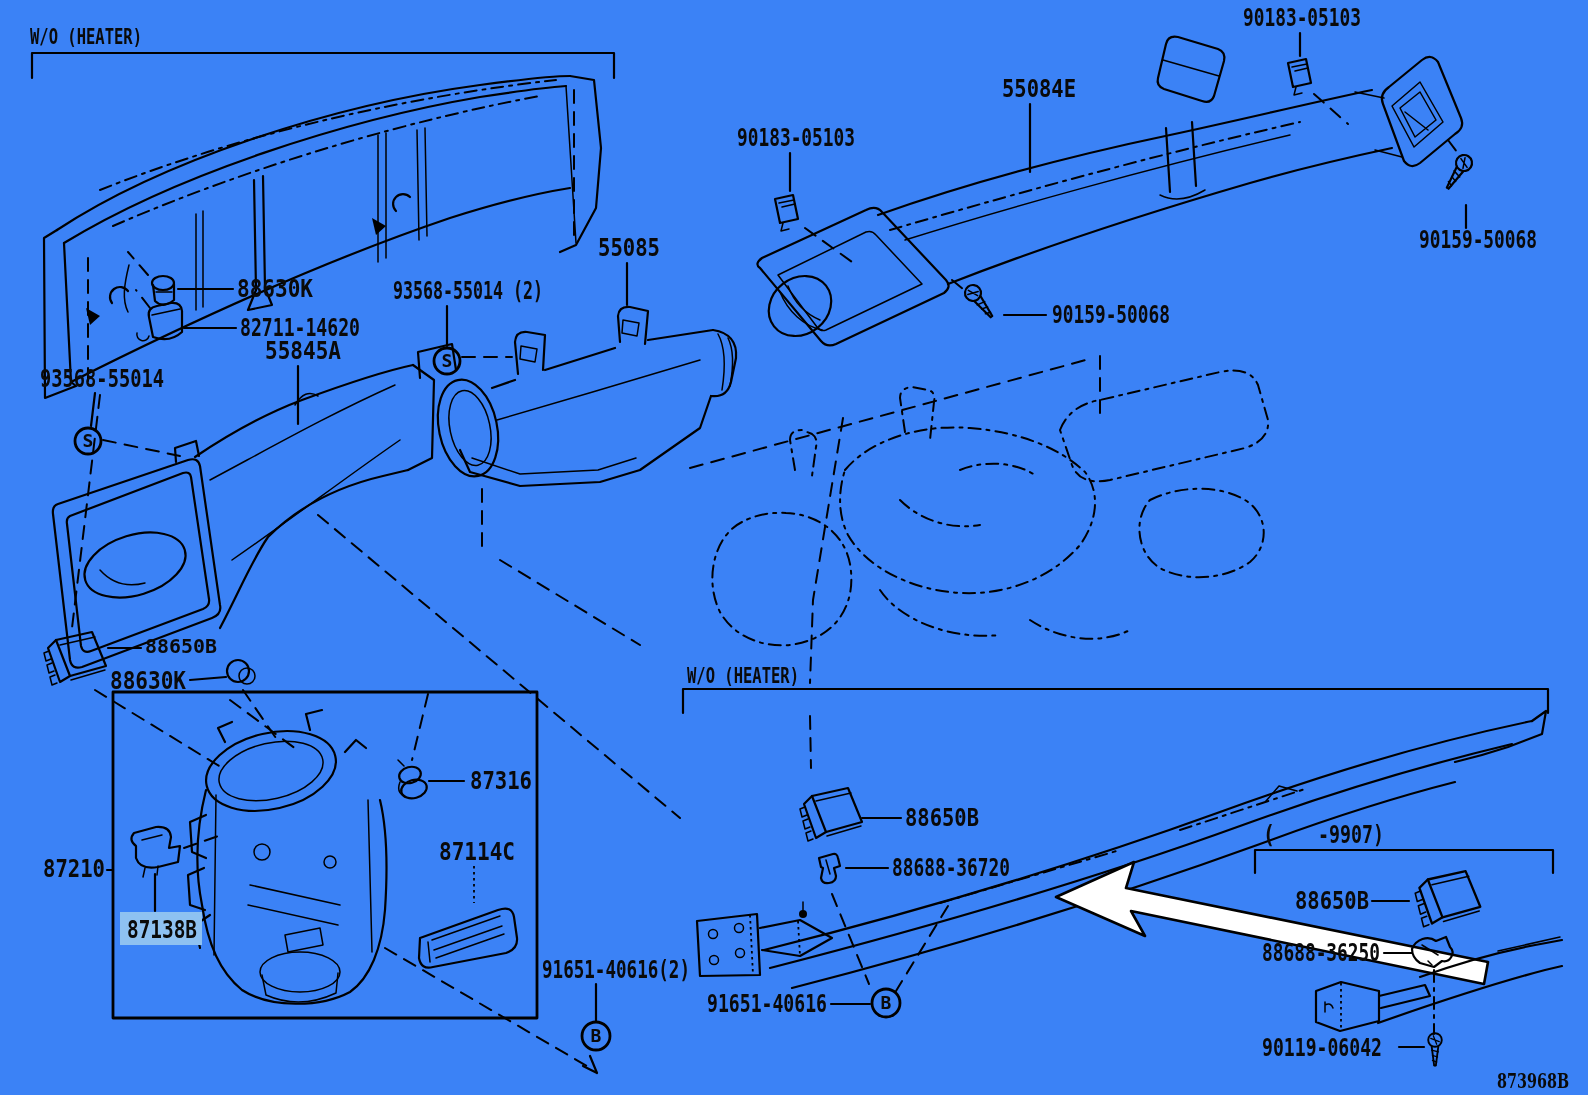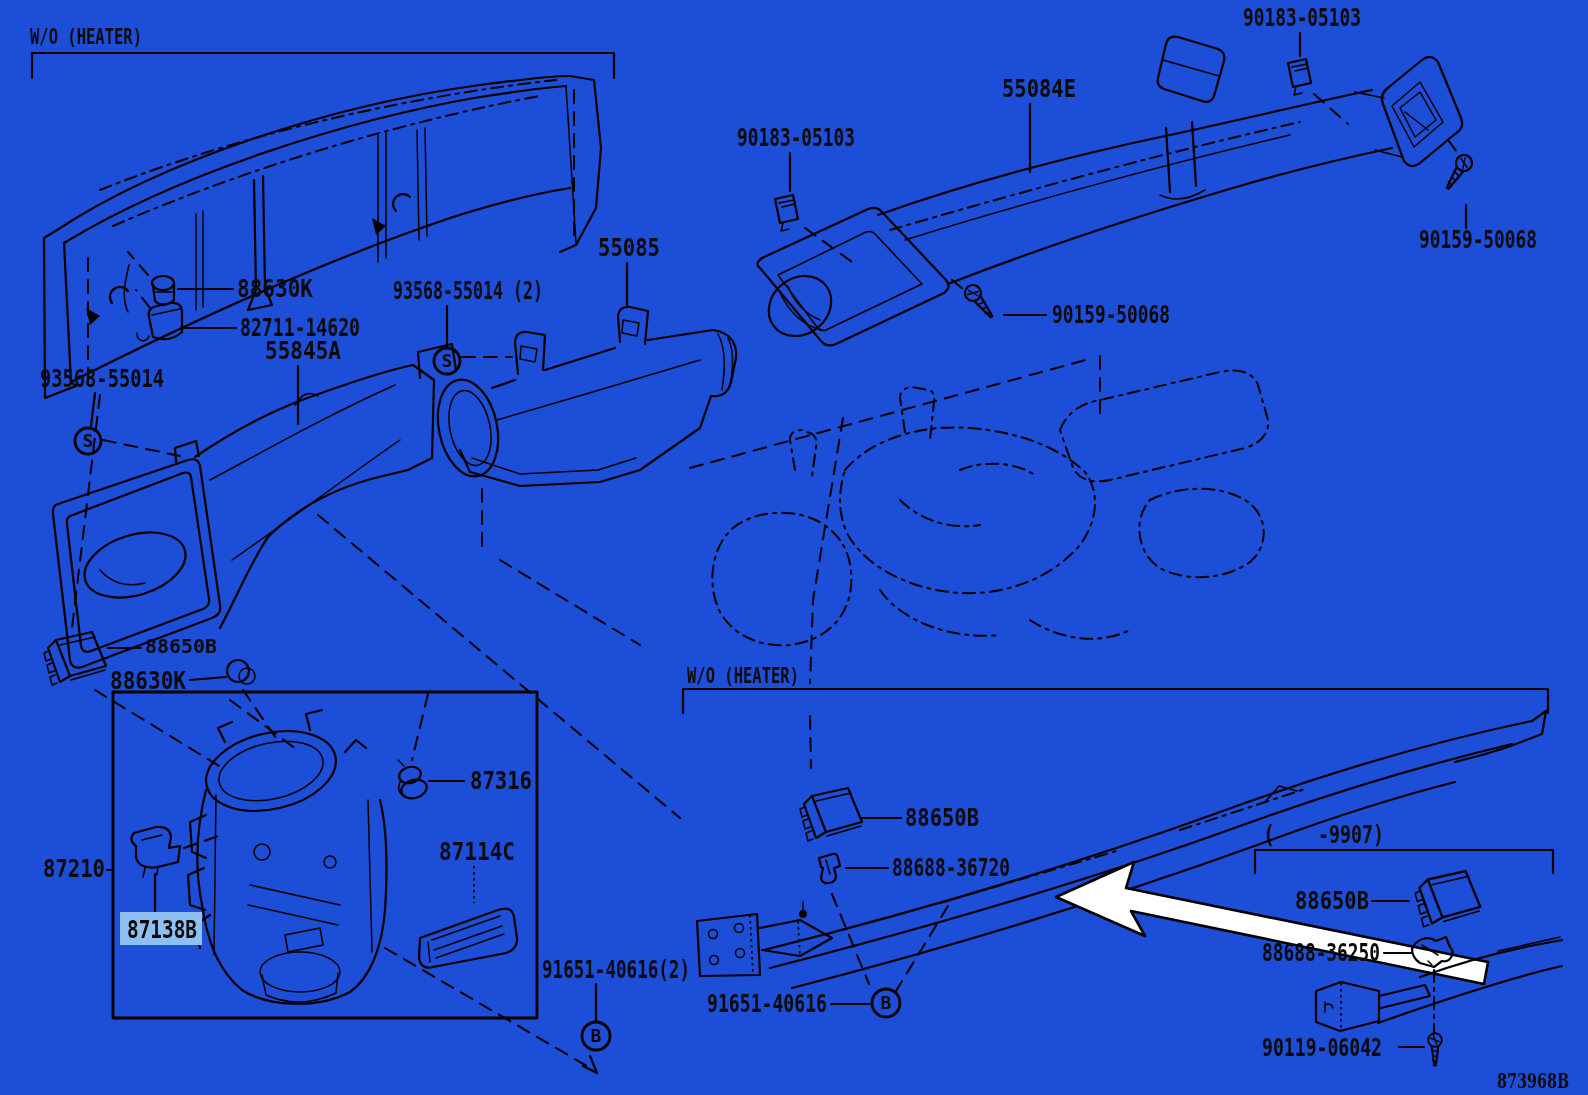--- a/index.html
+++ b/index.html
@@ -1,16 +1,16 @@
 <!DOCTYPE html>
 <html><head>
 <meta charset="utf-8">
 <style>
   html,body{margin:0;padding:0;background:#e8e8e8;}
-  #stage{position:relative;width:1588px;height:1095px;background:#1d4ed8;overflow:hidden;
+  #stage{position:relative;width:1588px;height:1095px;background:#3b82f6;overflow:hidden;
          font-family:"DejaVu Sans Mono",monospace;}
   svg{display:block}
   .ln{fill:none;stroke:#000;stroke-width:2.2;stroke-linecap:round;stroke-linejoin:round}
   .lnthin{fill:none;stroke:#000;stroke-width:1.5;stroke-linecap:round;stroke-linejoin:round}
   .lnthick{fill:none;stroke:#000;stroke-width:2.8;stroke-linecap:round;stroke-linejoin:round}
   .dash{fill:none;stroke:#000;stroke-width:2;stroke-dasharray:13 9;stroke-linecap:round}
   .dashdot{fill:none;stroke:#000;stroke-width:2;stroke-dasharray:12 6 3 6;stroke-linecap:round}
   .dot{fill:none;stroke:#000;stroke-width:1.8;stroke-dasharray:2.5 3.5}
   .fillb{fill:#000;stroke:none}
   .pn{font-family:"DejaVu Sans Mono",monospace;font-weight:bold;font-size:24px;fill:#0a0a0a}

